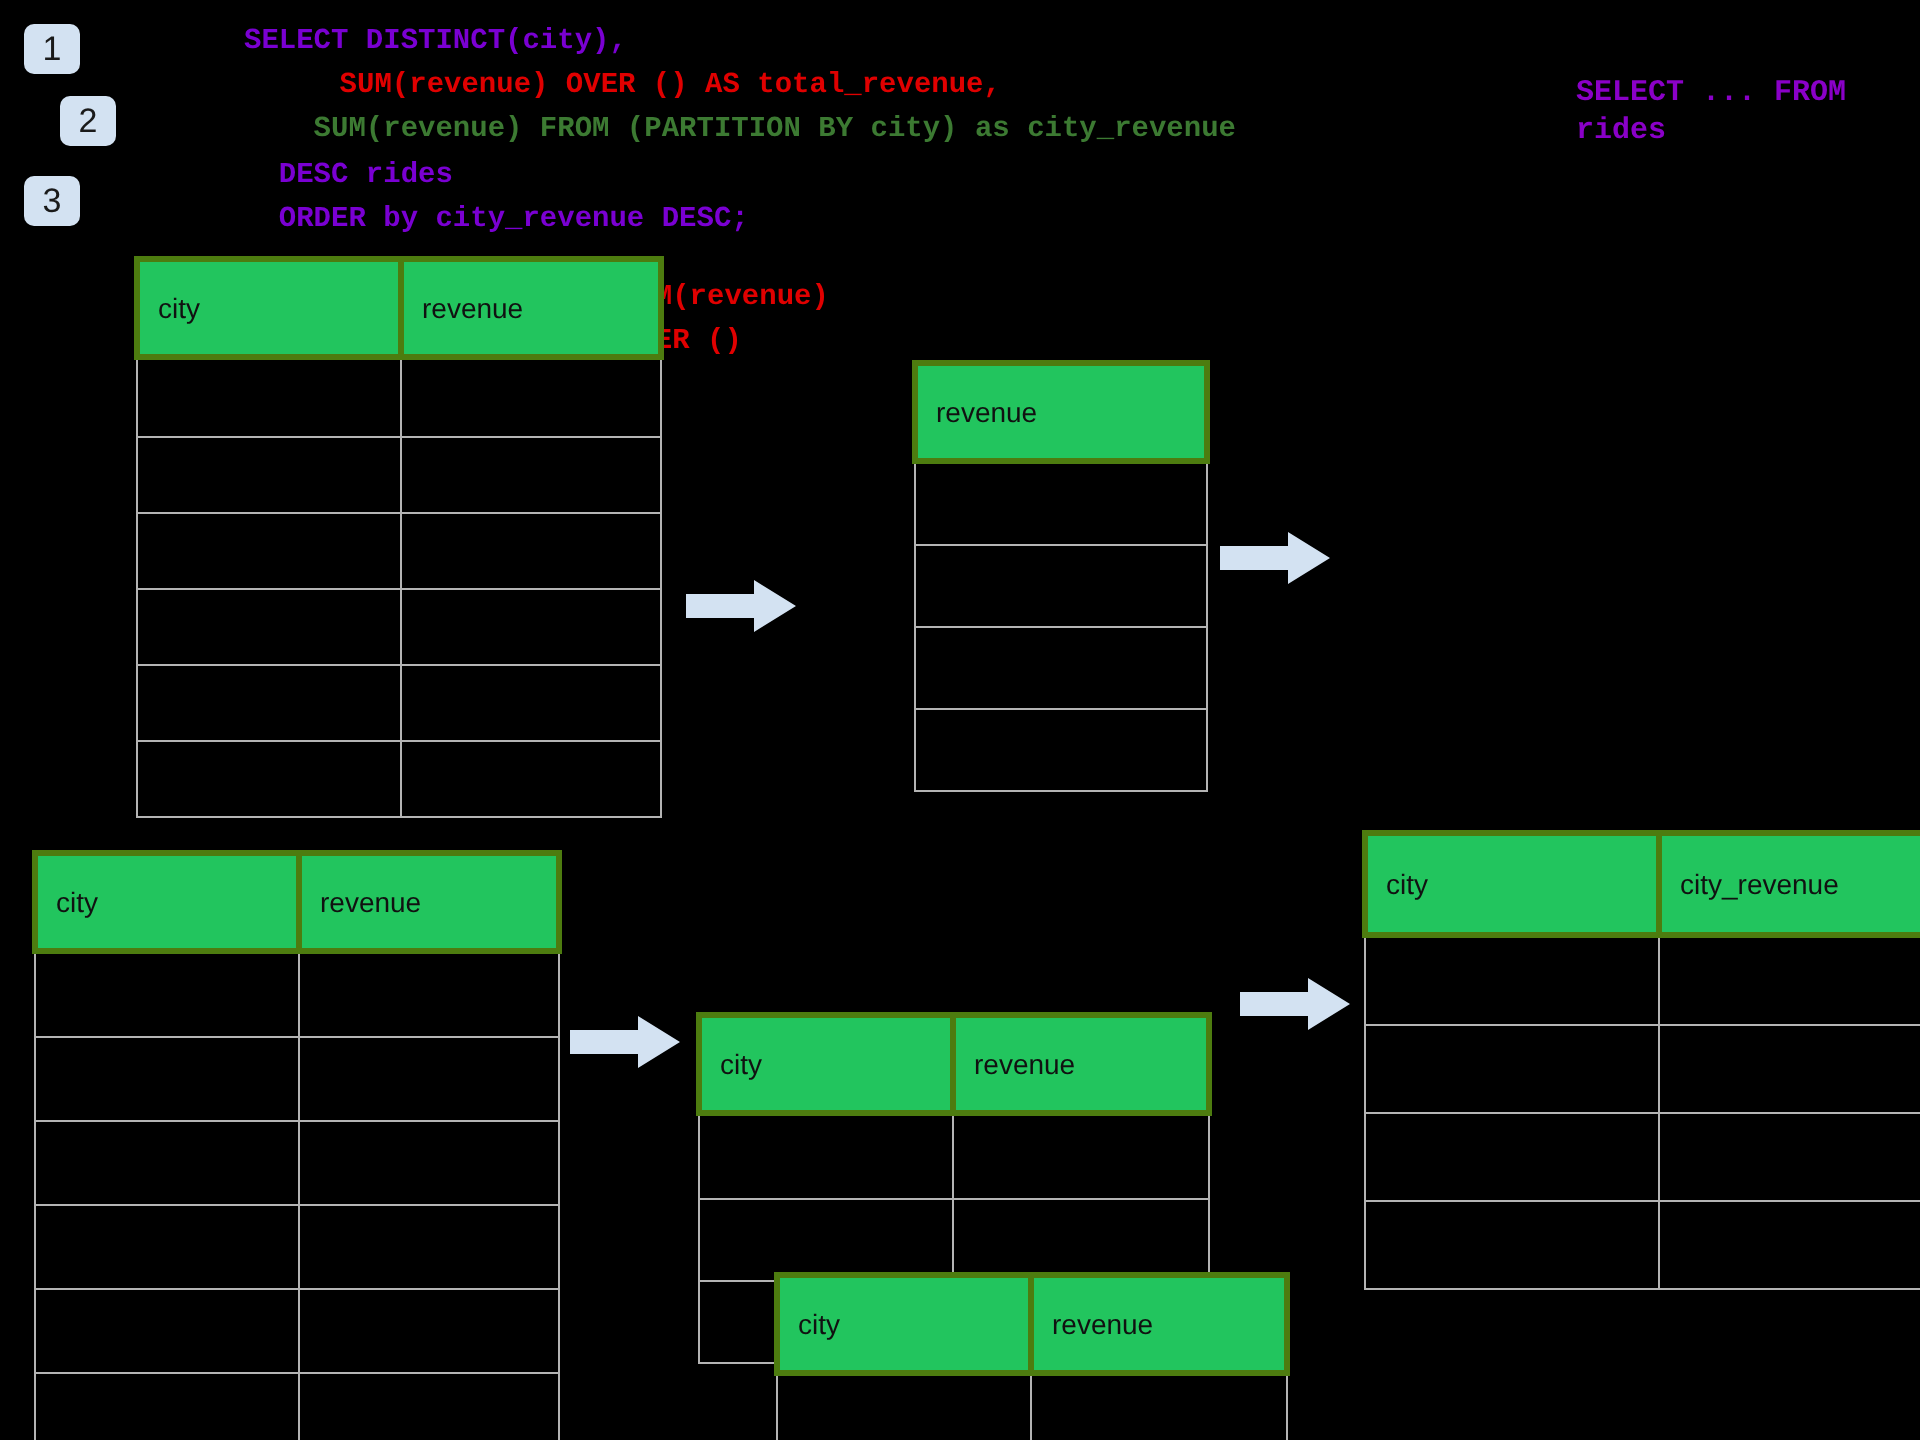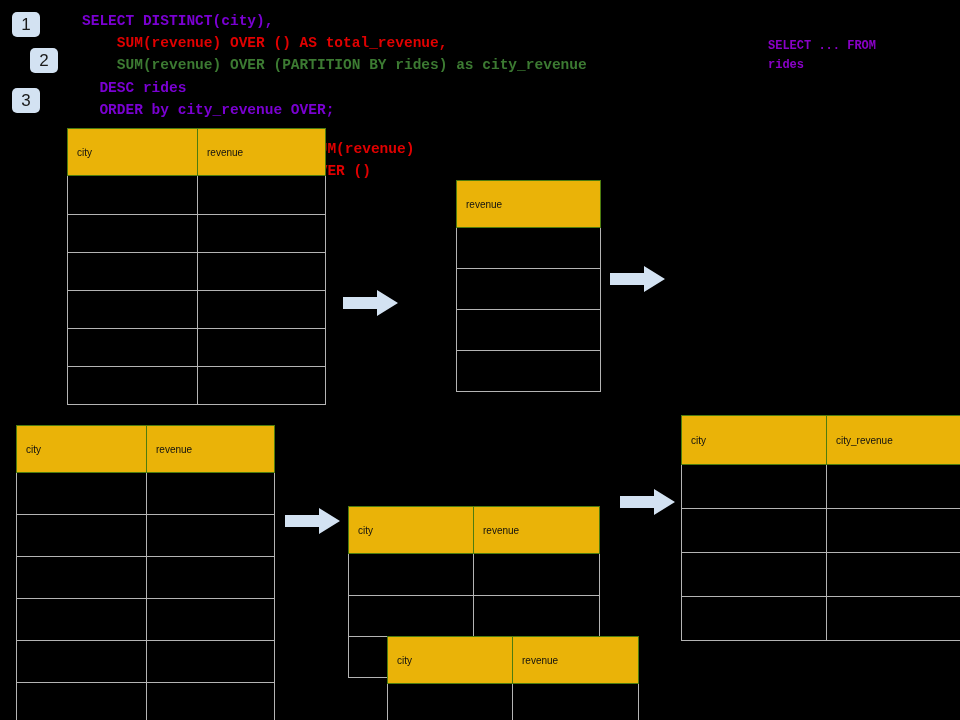--- a/index.html
+++ b/index.html
@@ -33,20 +33,21 @@
 
   
   .code {
     position: absolute;
     font-family: "Liberation Mono", "DejaVu Sans Mono", monospace;
     font-size: 14.5px;
     font-weight: bold;
     line-height: 21.5px;
     white-space: pre;
     letter-spacing: 0px;
+    margin-left: 40px;
   }
   .c-purple { color: #7a00d2; }
   .c-red    { color: #e00000; }
   .c-green  { color: #3c7a32; }
   .c-magenta{ color: #8a00c8; }
 
   
   .note {
     position: absolute;
     font-family: "Liberation Mono", "DejaVu Sans Mono", monospace;
@@ -65,25 +66,25 @@
     table-layout: fixed;
     background: #000000;
     font-family: "Liberation Sans", sans-serif;
   }
   .tbl td {
     border: 1px solid #b4b4b4;
     padding: 0;
     background: #000000;
   }
   .tbl td.hd {
-    background: #eab308;
+    background: #22c55e;
     color: #111111;
-    font-size: 10px;
+    font-size: 14px;
     padding: 5px 0 5px 9px;
-    border: 1px solid #4d7c0f;
+    border: 3px solid #4d7c0f;
     white-space: nowrap;
     overflow: hidden;
   }
 
   
   .arrow {
     position: absolute;
     width: 56px;
     height: 30px;
   }
@@ -92,26 +93,26 @@
 </head>
 <body>
 
 <div id="canvas">
 
   <div class="badge" style="left:12px; top:12px;">1</div>
   <div class="badge" style="left:30px; top:48px;">2</div>
   <div class="badge" style="left:12px; top:88px;">3</div>
 
   <div class="code c-purple" style="left:82px; top:11px;">SELECT DISTINCT(city),</div>
-  <div class="code c-red" style="left:82px; top:33px;">    SUM(revenue) OVER () AS total_revenue,</div>
-  <div class="code c-green" style="left:82px; top:55px;">    SUM(revenue) OVER (PARTITION BY rides) as city_revenue</div>
+  <div class="code c-red" style="left:95px; top:33px;">    SUM(revenue) OVER () AS total_revenue,</div>
+  <div class="code c-green" style="left:82px; top:55px;">    SUM(revenue) FROM (PARTITION BY city) as city_revenue</div>
   <div class="code c-purple" style="left:82px; top:78px;">  DESC rides</div>
-  <div class="code c-purple" style="left:82px; top:100px;">  ORDER by city_revenue OVER;</div>
-
-  <div class="code c-magenta" style="left:768px; top:37px; font-size:12px; line-height:19px;">SELECT ... FROM
+  <div class="code c-purple" style="left:82px; top:100px;">  ORDER by city_revenue DESC;</div>
+
+  <div class="code c-magenta" style="left:748px; top:37px; font-size:15px; line-height:19px;">SELECT ... FROM
 rides</div>
 
   <div class="note red" style="left:310px; top:138px;">SUM(revenue)
 OVER ()</div>
 
 
   <table class="tbl" style="left:67px; top:128px; width:238px;">
     <tbody>
         <tr>
       <td class="hd" style="width:120px; height:36px;">city</td>

